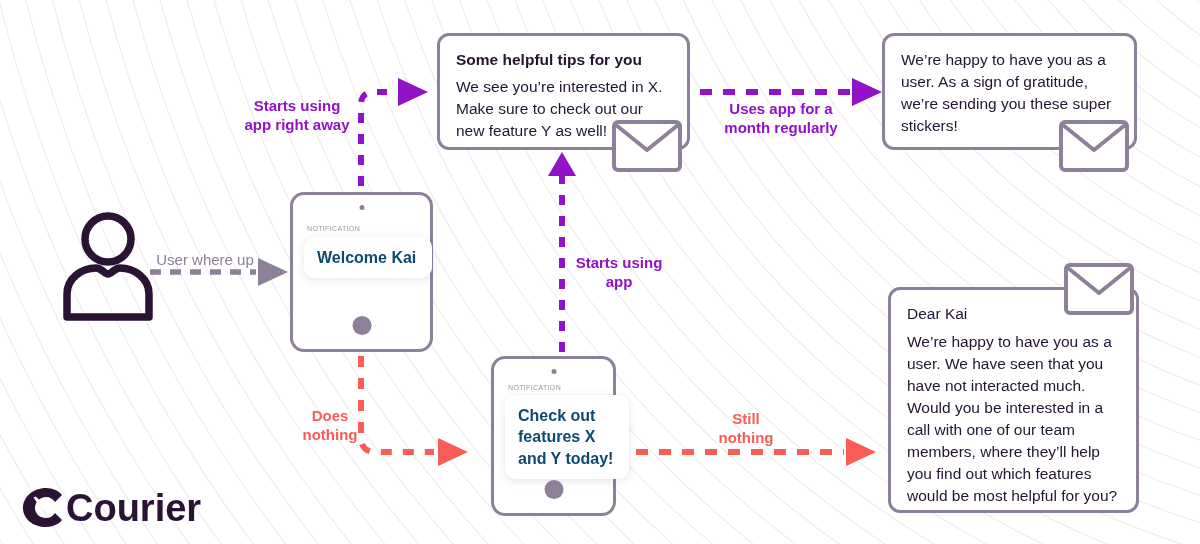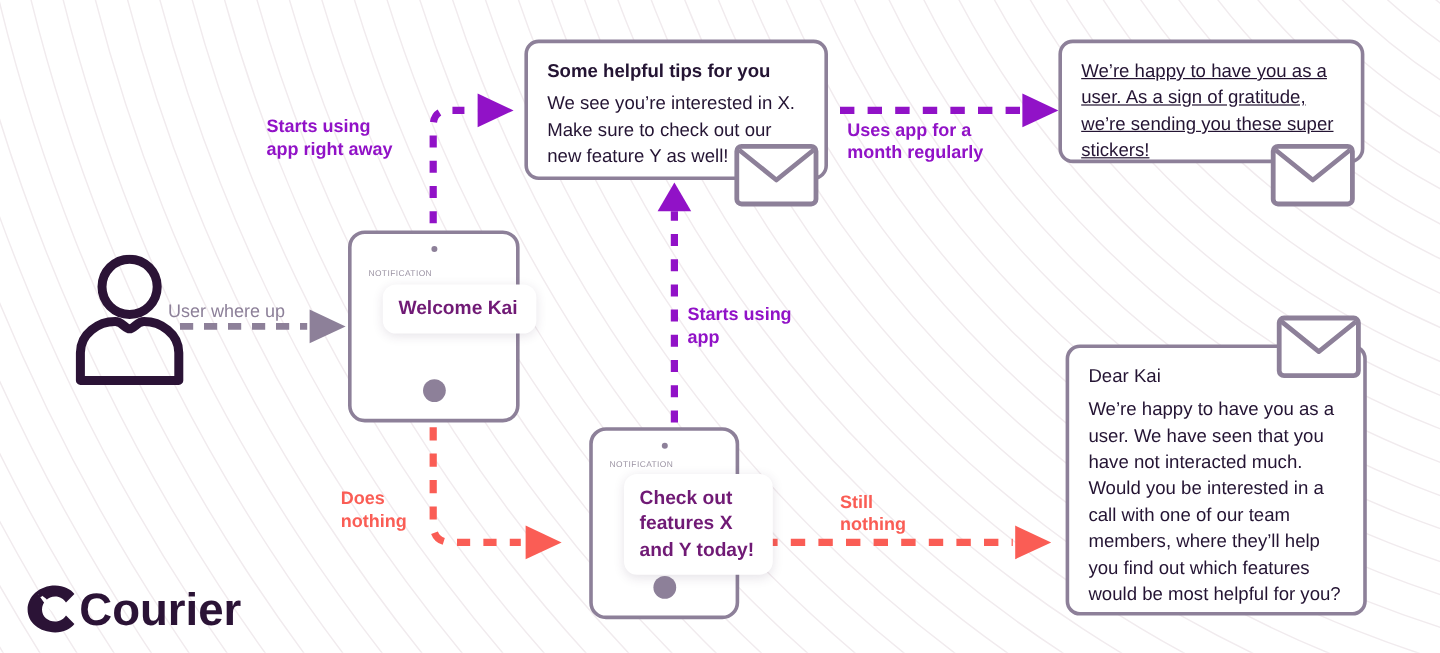--- a/index.html
+++ b/index.html
@@ -29,26 +29,26 @@
   .phone-home{
     position:absolute;left:50%;bottom:14px;transform:translateX(-50%);
     width:19px;height:19px;border-radius:50%;background:#8d8099;
   }
   .notif-label{
     position:absolute;left:14px;
     font-size:7px;letter-spacing:.35px;color:#9b93a3;
     font-family:"Liberation Sans", sans-serif;
   }
   .notif-card{
-    position:absolute;left:26px;
+    position:absolute;left:11px;
     background:#ffffff;
     border-radius:11px;
     box-shadow:0 2px 9px rgba(60,40,75,.13);
     box-sizing:border-box;
-    color:#701a75;
+    color:#0c4a6e;
     font-size:16px;
     font-weight:700;
     line-height:1.33;
     padding:10px 13px;
   }
 
   
   .ecard{
     position:absolute;z-index:3;
     background:#ffffff;
@@ -62,21 +62,21 @@
   }
   .ecard .etitle{font-weight:700;margin:0 0 5px 0;font-size:15.5px;}
   .ecard .ebody{margin:0;font-weight:400;}
   .ecard .esal{margin:0 0 6px 0;font-weight:400;}
   .envelope{position:absolute;z-index:4;}
 
   
   .lbl{
     position:absolute;z-index:5;
     font-weight:700;font-size:15px;line-height:1.28;
-    text-align:left;white-space:pre-line;
+    text-align:center;white-space:pre-line;
   }
   .lbl-purple{color:#9112c7;}
   .lbl-red{color:#fa5d55;}
   .lbl-grey{color:#8d8099;font-weight:400;font-size:15px;}
 
   
   #user-icon{position:absolute;left:58px;top:212px;z-index:3;}
 
   
   #logo{position:absolute;left:22px;top:486px;z-index:5;}
@@ -238,21 +238,21 @@
 
   <div class="ecard" style="left:437px;top:33px;width:253px;height:117px;">
     <p class="etitle">Some helpful tips for you</p>
     <p class="ebody">We see you’re interested in X. Make sure to check out our new feature Y as well!</p>
   </div>
   <svg class="envelope" width="72" height="54" viewBox="0 0 72 54" style="left:611px;top:119px;">
     <rect x="3" y="3" width="66" height="48" rx="4" fill="#ffffff" stroke="#8d8099" stroke-width="4"></rect>
     <path d="M5,6 L36,31 L67,6" fill="none" stroke="#8d8099" stroke-width="4" stroke-linejoin="round"></path>
   </svg>
 
-  <div class="ecard" style="left:882px;top:33px;width:255px;height:103px;text-decoration:underline;">
+  <div class="ecard" style="left:882px;top:33px;width:255px;height:117px;">
     <p class="ebody">We’re happy to have you as a user. As a sign of gratitude, we’re sending you these super stickers!</p>
   </div>
   <svg class="envelope" width="72" height="54" viewBox="0 0 72 54" style="left:1058px;top:119px;">
     <rect x="3" y="3" width="66" height="48" rx="4" fill="#ffffff" stroke="#8d8099" stroke-width="4"></rect>
     <path d="M5,6 L36,31 L67,6" fill="none" stroke="#8d8099" stroke-width="4" stroke-linejoin="round"></path>
   </svg>
 
   <div class="ecard" style="left:888px;top:287px;width:251px;height:226px;">
     <p class="esal">Dear Kai</p>
     <p class="ebody">We’re happy to have you as a user. We have seen that you have not interacted much. Would you be interested in a call with one of our team members, where they’ll help you find out which features would be most helpful for you?</p>

